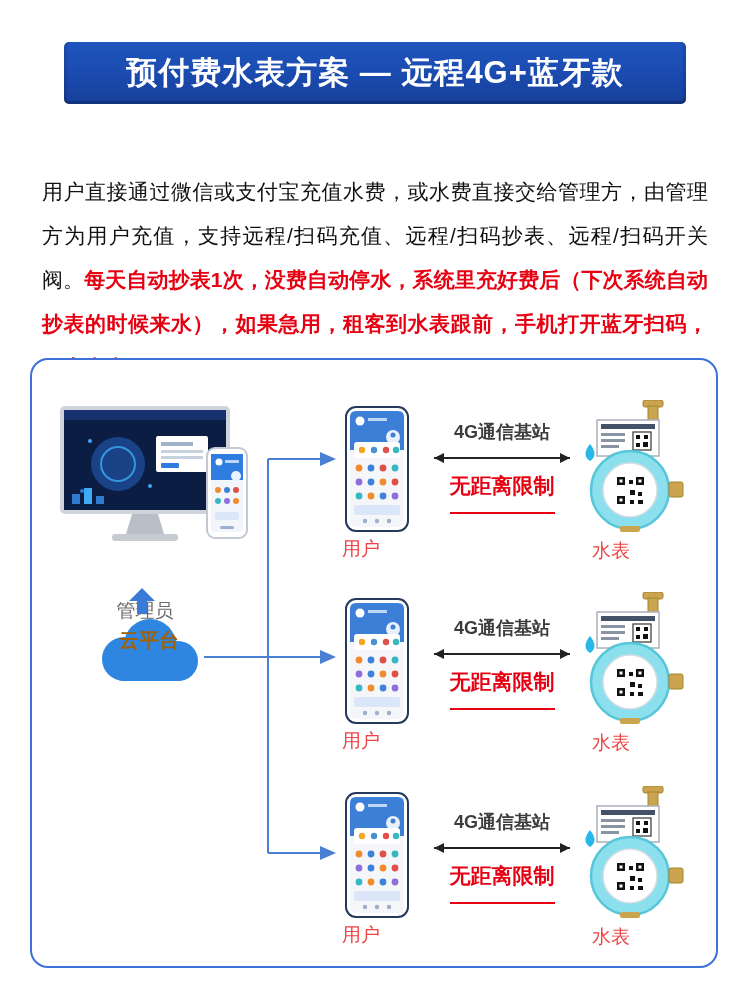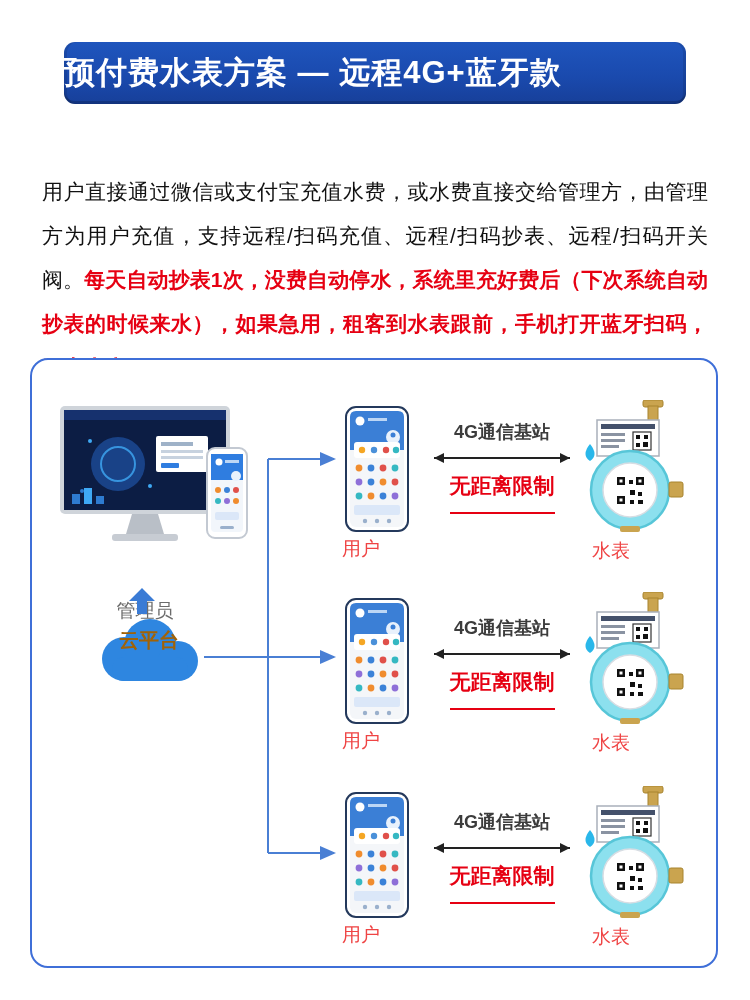--- a/index.html
+++ b/index.html
@@ -9,22 +9,22 @@
     width:750px; height:1000px;
     font-family:"Liberation Sans","DejaVu Sans",sans-serif;
     overflow:hidden;
   }
 
   
   .banner {
     position:absolute; left:64px; top:42px;
     width:622px; height:62px;
     background:linear-gradient(180deg,#1f55bd 0%,#1a4aae 55%,#173f99 100%);
-    border-radius:11px;
-    display:flex; align-items:center; 
+    border-radius:5px;
+    display:flex; align-items:center; justify-content:center;
     box-shadow:inset 0 -3px 0 rgba(0,0,0,.18), inset 3px 0 0 rgba(0,0,0,.10), inset -3px 0 0 rgba(0,0,0,.10);
   }
   .banner-title {
     color:#ffffff; font-size:31px; font-weight:bold; letter-spacing:1px;
     white-space:nowrap;
   }
 
   
   .intro {
     position:absolute; left:42px; top:170px; width:666px;

